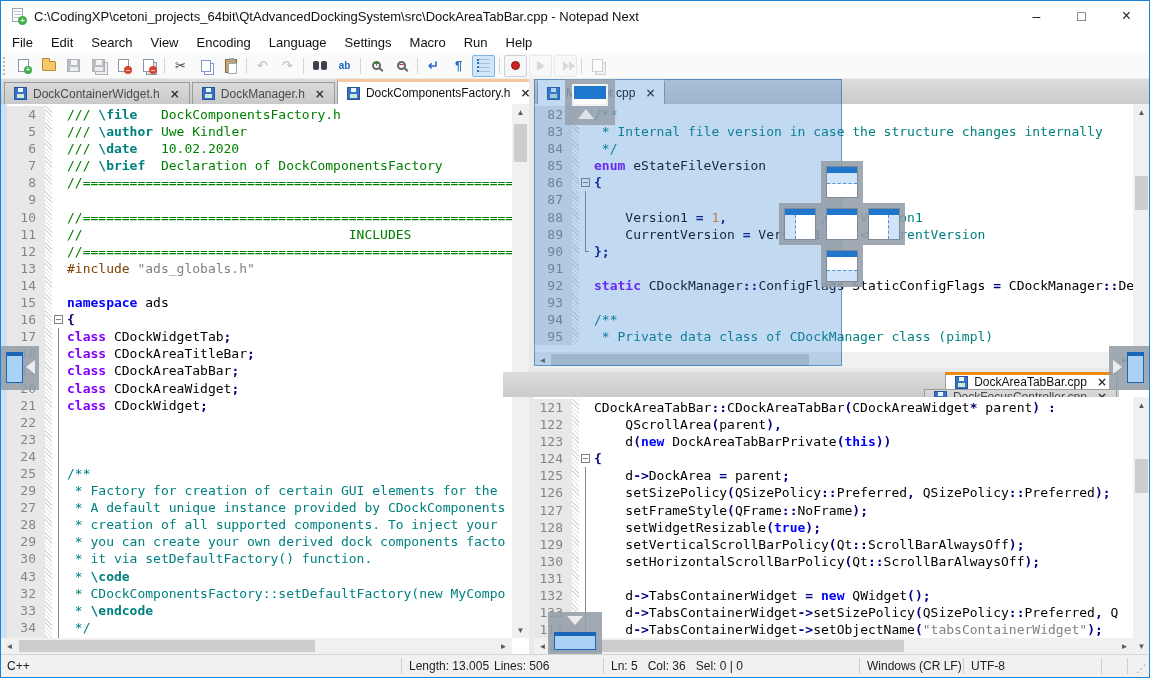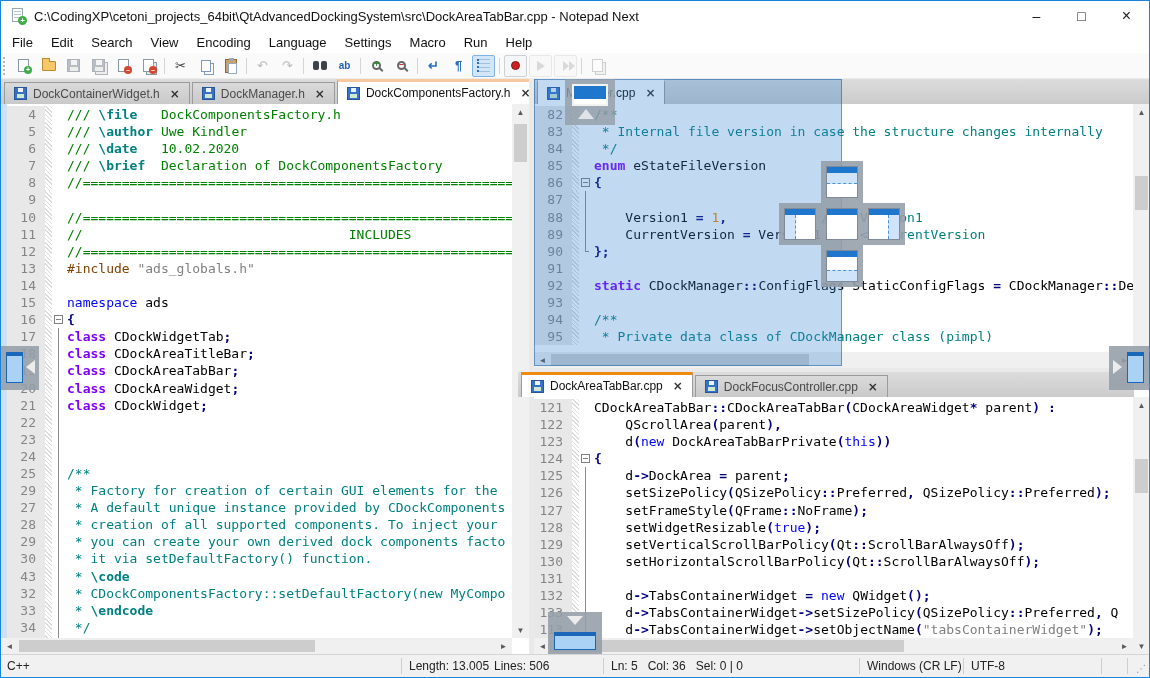--- a/index.html
+++ b/index.html
@@ -87,21 +87,21 @@
   .row { display:flex; height:17.1px; line-height:17.1px; font-size:13px; }
   .num { width:38px; background:#e8e8e8; color:#858585; text-align:right; padding-right:9px; flex:none; }
   .hatch { width:7px; flex:none; background:repeating-linear-gradient(45deg,#dcdcdc 0 1px,#fff 1px 3px); }
   .fold { width:13px; flex:none; position:relative; background:#fff; }
   .fbox { position:absolute; left:2px; top:4px; width:9px; height:9px; border:1px solid #7f7f7f; background:#fff; }
   .fbox::after { content:""; position:absolute; left:1px; right:1px; top:3px; height:1px; background:#7f7f7f; }
   .fline { position:absolute; left:6px; top:0; bottom:0; width:1px; background:#8a8a8a; }
   .fend { position:absolute; left:6px; top:0; height:9px; width:4px; border-left:1px solid #8a8a8a; border-bottom:1px solid #8a8a8a; }
   .code { white-space:pre; padding-left:2px; color:#000; }
   .tk-c{color:#008000}.tk-d{color:#008080}.tk-b{color:#008080;font-weight:bold}
-  .tk-k{color:#0000ff;font-weight:normal}.tk-t{color:#8000ff;font-weight:bold}
+  .tk-k{color:#0000ff;font-weight:bold}.tk-t{color:#8000ff;font-weight:bold}
   .tk-n{color:#ff8000}.tk-s{color:#808080}.tk-p{color:#804000}
   .tk-o{color:#000080;font-weight:bold}.tk-x{color:#000}
   .edge-strip { position:absolute; left:0; top:103px; width:6px; height:550px; background:#cfe0f3; }
   
   .sbv,.sbh { position:absolute; background:#f0f0f0; }
   .sbv { width:17px; } .sbh { height:16px; }
   .sba { position:absolute; color:#5a5a5a; font-size:8px; width:17px; height:16px;
          display:flex; align-items:center; justify-content:center; }
   .sbt { position:absolute; background:#cdcdcd; }
   .splitter { position:absolute; background:#e9e9e9; }
@@ -625,21 +625,21 @@
     <span class="sba" style="bottom:0;">▼</span>
   </div>
   <div class="sbh" style="left:533px;top:351px;width:599px;">
     <span class="sba" style="left:0;">◄</span>
     <div class="sbt" style="top:2px;bottom:2px;left:17px;width:258px;"></div>
     <span class="sba" style="right:0;">►</span>
   </div>
 
   <div class="splitter" style="left:533px;top:367px;width:616px;height:4px;"></div>
 
-  <div class="tabbar" style="left:517px;top:371px;width:616px;" id="tabs-bot">
+  <div class="tabbar" style="left:502px;top:371px;width:616px;flex-direction:column;" id="tabs-bot">
       <span class="tab active" style="border-top-color: rgb(238, 138, 16);">
         <span class="ficon"></span>
         <span>DockAreaTabBar.cpp</span>
         <span class="x">×</span>
       </span>
       <span class="tab">
         <span class="ficon"></span>
         <span>DockFocusController.cpp</span>
         <span class="x">×</span>
       </span>

